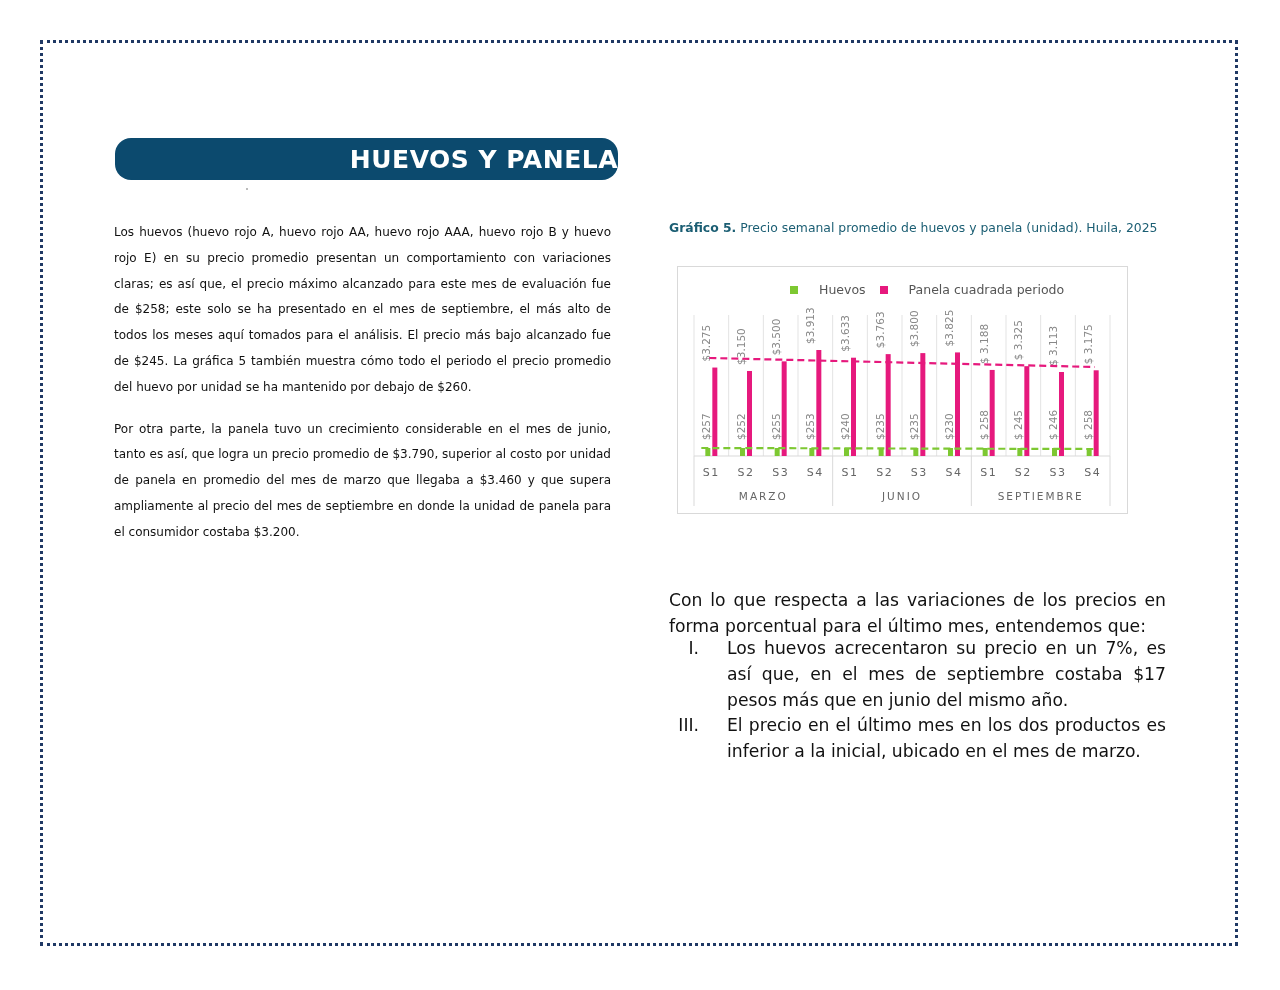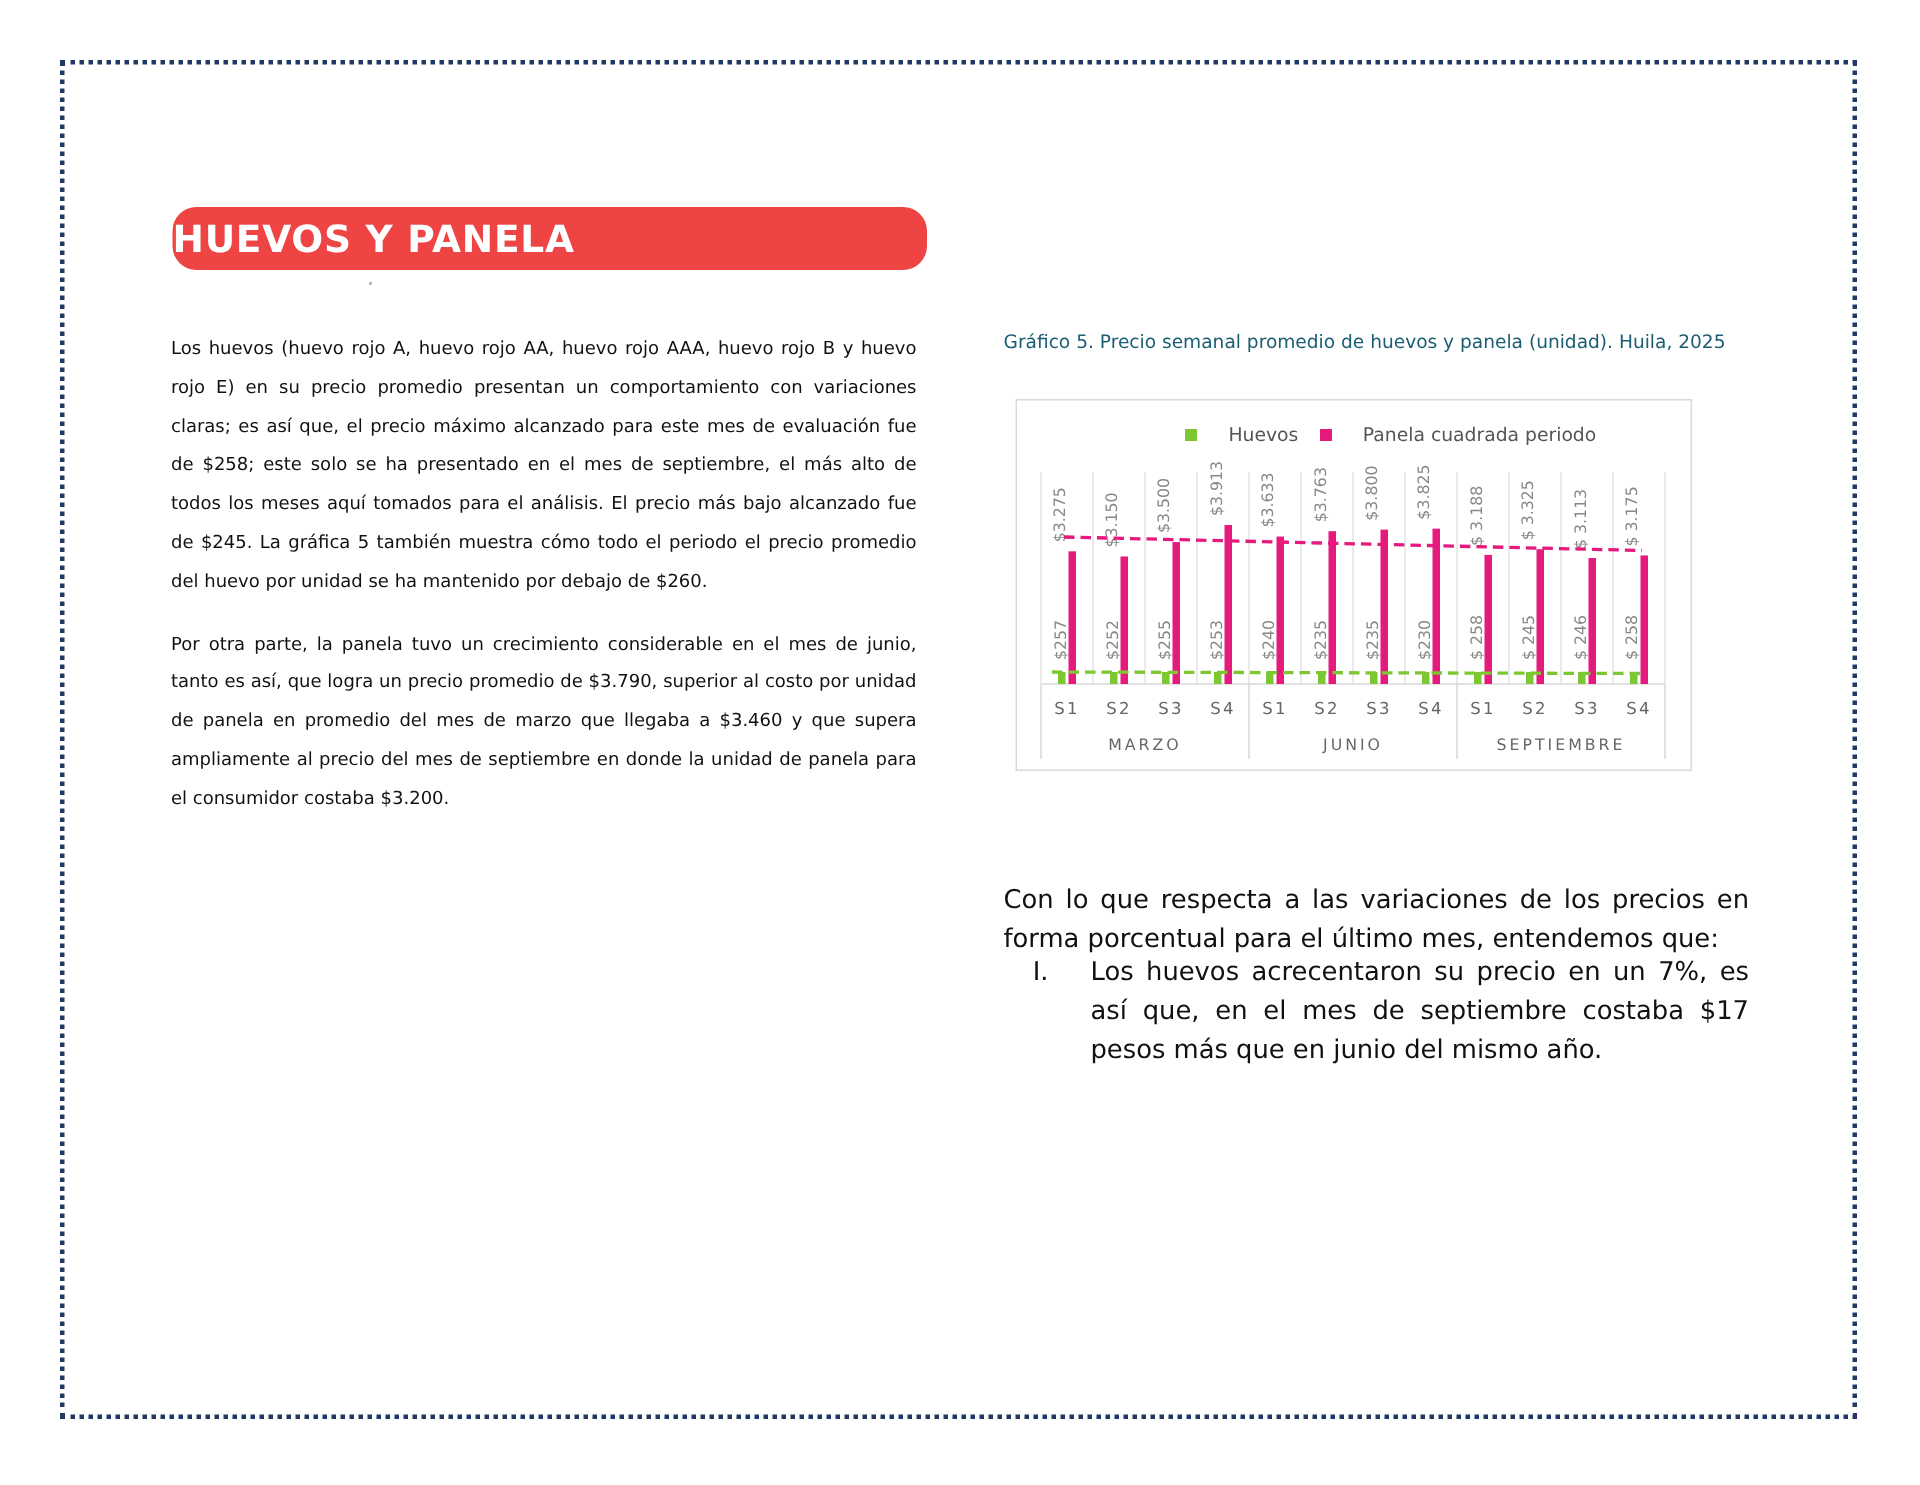--- a/index.html
+++ b/index.html
@@ -1,23 +1,23 @@
 <!DOCTYPE html>
 <html><head>
 <meta charset="utf-8">
 <style>
   html, body { margin:0; padding:0; background:#ffffff; }
   body { width:1280px; height:990px; position:relative; overflow:hidden; font-family:"DejaVu Sans", sans-serif; color:#111; }
   .page-border { position:absolute; left:40px; top:40px; width:1198px; height:906px; border:3px dotted #1f3864; box-sizing:border-box; }
-  .title-banner { position:absolute; left:115px; top:138px; width:503px; height:42px; background:#ef4444; border-radius:16px; color:#fff; font-weight:bold; font-size:25px; text-align:left; line-height:44px; letter-spacing:0.5px; }
+  .title-banner { position:absolute; left:115px; top:138px; width:503px; height:42px; background:#0c4a6e; border-radius:16px; color:#fff; font-weight:bold; font-size:25px; text-align:right; line-height:44px; letter-spacing:0.5px; }
   .title-dot { position:absolute; left:246px; top:188px; width:2px; height:2px; background:#bbb; }
   .left-col { position:absolute; left:114px; top:220px; width:497px; font-size:12px; line-height:25.8px; text-align:justify; }
   .left-col p { margin:0 0 16px 0; }
   .caption { position:absolute; left:669px; top:220px; width:510px; font-size:12.4px; color:#1b5e73; white-space:nowrap; }
-  .caption b { font-weight:normal; }
+  .caption b { font-weight:bold; }
   .chart-box { position:absolute; left:677px; top:266px; width:451px; height:248px; border:1px solid #d9d9d9; box-sizing:border-box; background:#fff; }
   .legend { position:absolute; left:790px; top:282px; font-size:12.5px; color:#555; display:flex; gap:14px; align-items:center; }
   .legend .item { display:flex; align-items:center; gap:21px; }
   .legend .sw { width:8px; height:8px; display:inline-block; }
   .right-intro { position:absolute; left:669px; top:588px; width:497px; font-size:17.2px; line-height:25.8px; text-align:justify; }
   .right-list { position:absolute; left:669px; top:636px; width:497px; font-size:17.2px; line-height:25.8px; }
   .li { position:relative; padding-left:58px; text-align:justify; }
   .li .num { position:absolute; left:0; width:30px; text-align:right; }
   svg text { font-family:"DejaVu Sans", sans-serif; }
 </style>
@@ -138,13 +138,17 @@
     <line x1="701.3333333333334" y1="448" x2="1094.6666666666665" y2="449" stroke="#7dc832" stroke-width="2.2" stroke-dasharray="7,4"></line>
   </svg>
 
 <div class="right-intro">Con lo que respecta a las variaciones de los precios en forma porcentual para el último mes, entendemos que:</div>
 
 <div class="right-list">
   <div class="li">
     <span class="num">I.</span>
     <span>Los huevos acrecentaron su precio en un 7%, es así que, en el mes de septiembre costaba $17 pesos más que en junio del mismo año.</span>
   </div>
+  <div class="li">
+    <span class="num">III.</span>
+    <span>El precio en el último mes en los dos productos es inferior a la inicial, ubicado en el mes de marzo.</span>
+  </div>
 </div>
 
 </body></html>

